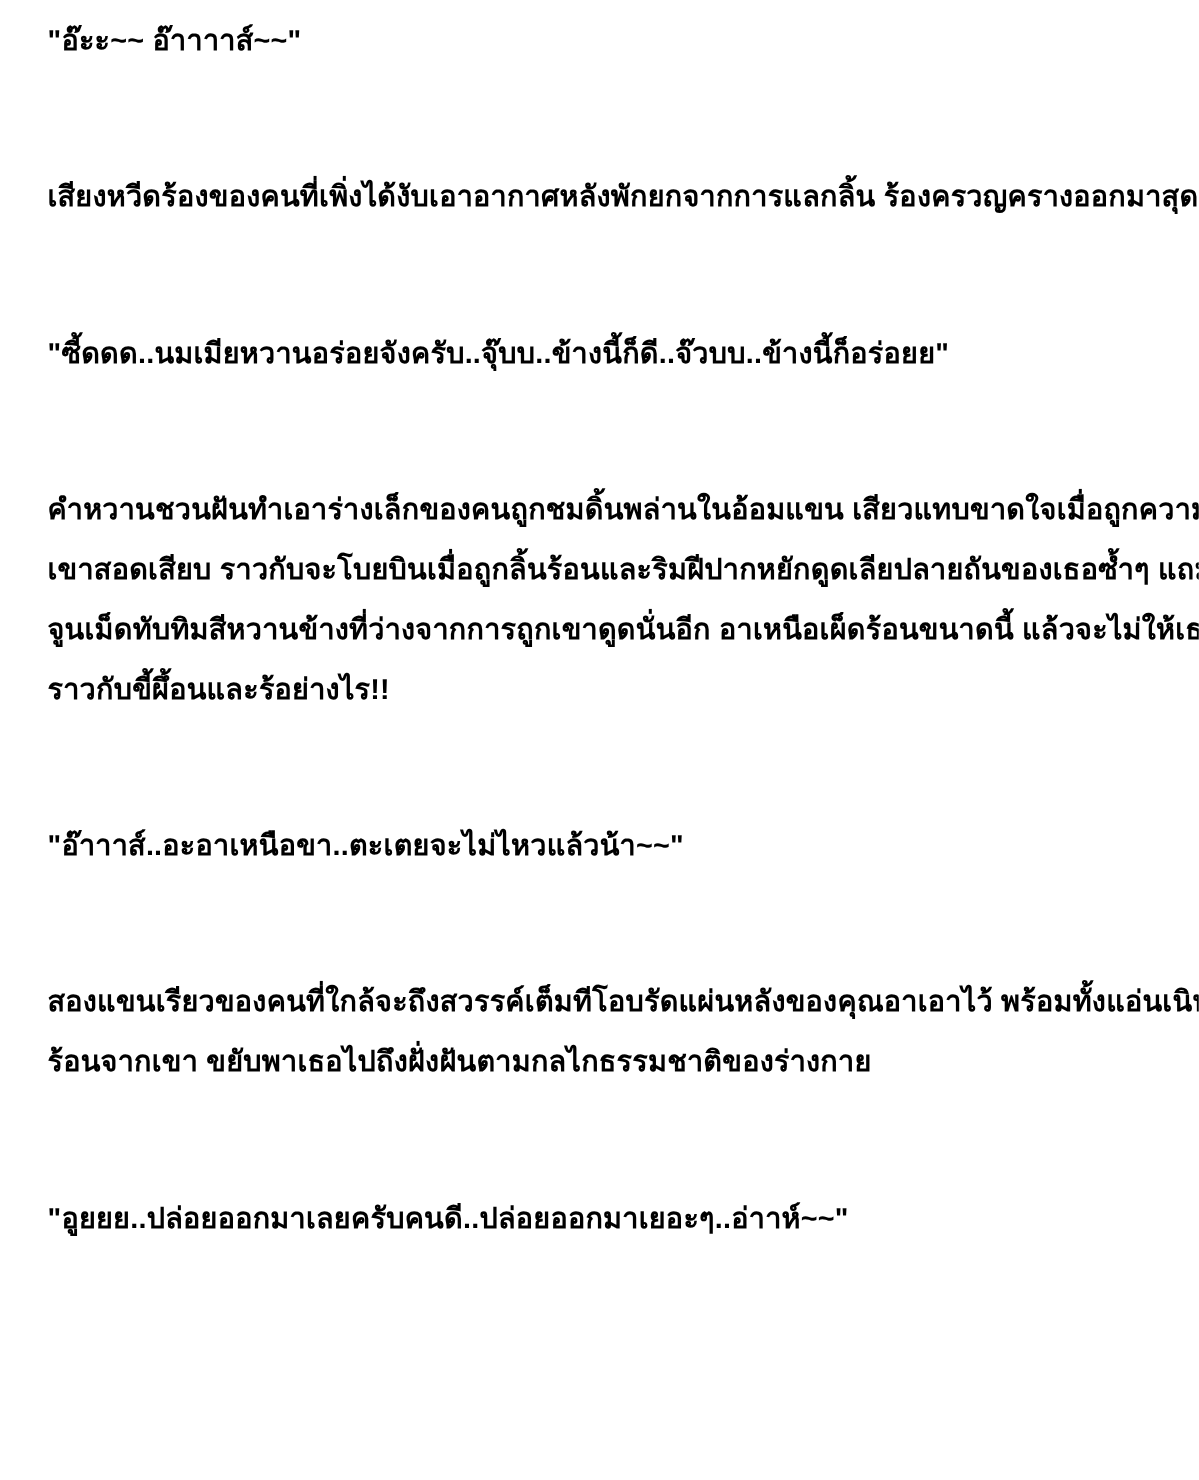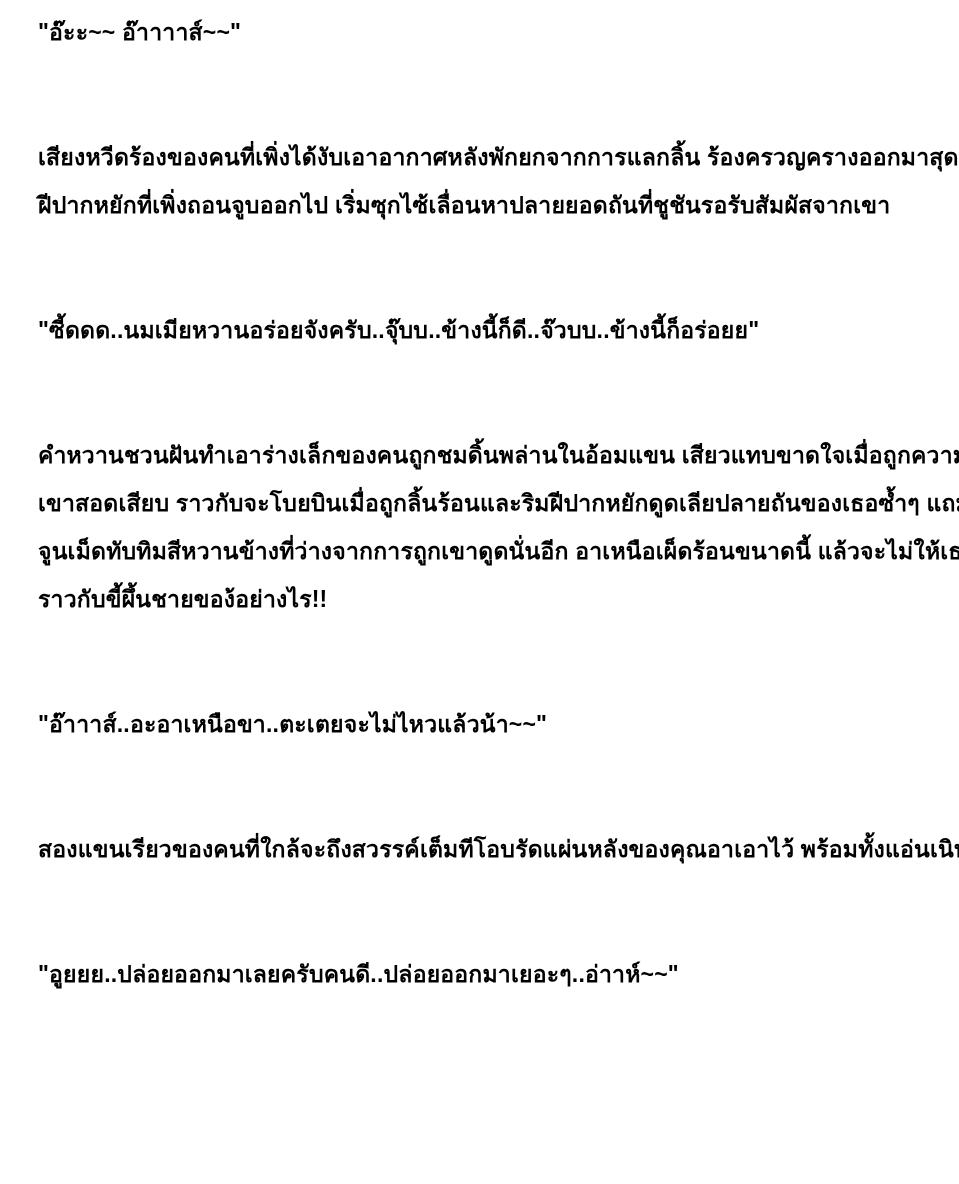--- a/index.html
+++ b/index.html
@@ -38,40 +38,40 @@
 <body>
 
 <div class="page">
 
   <p class="para">
     <span class="line">"อ๊ะะ~~ อ๊าาาาส์~~"</span>
   </p>
 
   <p class="para">
     <span class="line">เสียงหวีดร้องของคนที่เพิ่งได้งับเอาอากาศหลังพักยกจากการแลกลิ้น ร้องครวญครางออกมาสุดเสียงเมื่อริม</span>
-    <span class="line">ฝีปากหยักที่เพิ่งถอนจูบออกไป เริ่มซุกไซ้เลื่อนหาปลายยอดถันที่ชูชันรอรับสัมผัสจากเขา</span>
   </p>
 
   <p class="para">
     <span class="line">"ซี้ดดด..นมเมียหวานอร่อยจังครับ..จุ๊บบ..ข้างนี้ก็ดี..จ๊วบบ..ข้างนี้ก็อร่อยย"</span>
   </p>
 
   <p class="para">
     <span class="line">คำหวานชวนฝันทำเอาร่างเล็กของคนถูกชมดิ้นพล่านในอ้อมแขน เสียวแทบขาดใจเมื่อถูกความเป็นชายของ</span>
     <span class="line">เขาสอดเสียบ ราวกับจะโบยบินเมื่อถูกลิ้นร้อนและริมฝีปากหยักดูดเลียปลายถันของเธอซ้ำๆ แถมด้วยการบีบ</span>
     <span class="line">จูนเม็ดทับทิมสีหวานข้างที่ว่างจากการถูกเขาดูดนั่นอีก อาเหนือเผ็ดร้อนขนาดนี้ แล้วจะไม่ให้เธออ่อนระทวย</span>
-    <span class="line">ราวกับขี้ผึ้นชายของ้อย่างไร!!</span>
+    <span class="line">ราวกับขี้ผึ้อนและร้อย่างไร!!</span>
   </p>
 
   <p class="para">
     <span class="line">"อ๊าาาส์..อะอาเหนือขา..ตะเตยจะไม่ไหวแล้วน้า~~"</span>
   </p>
 
   <p class="para">
     <span class="line">สองแขนเรียวของคนที่ใกล้จะถึงสวรรค์เต็มทีโอบรัดแผ่นหลังของคุณอาเอาไว้ พร้อมทั้งแอ่นเนินสาวให้กาย</span>
+    <span class="line">ร้อนจากเขา ขยับพาเธอไปถึงฝั่งฝันตามกลไกธรรมชาติของร่างกาย</span>
   </p>
 
 
   <p class="para">
     <span class="line">"อูยยย..ปล่อยออกมาเลยครับคนดี..ปล่อยออกมาเยอะๆ..อ่าาห์~~"</span>
   </p>
 
 </div>
 
 </body></html>

